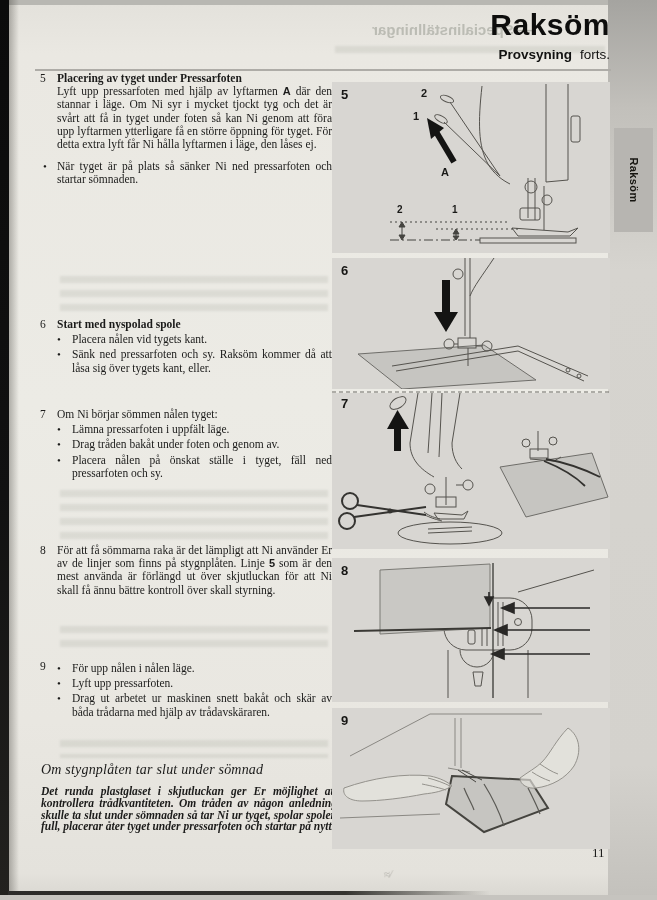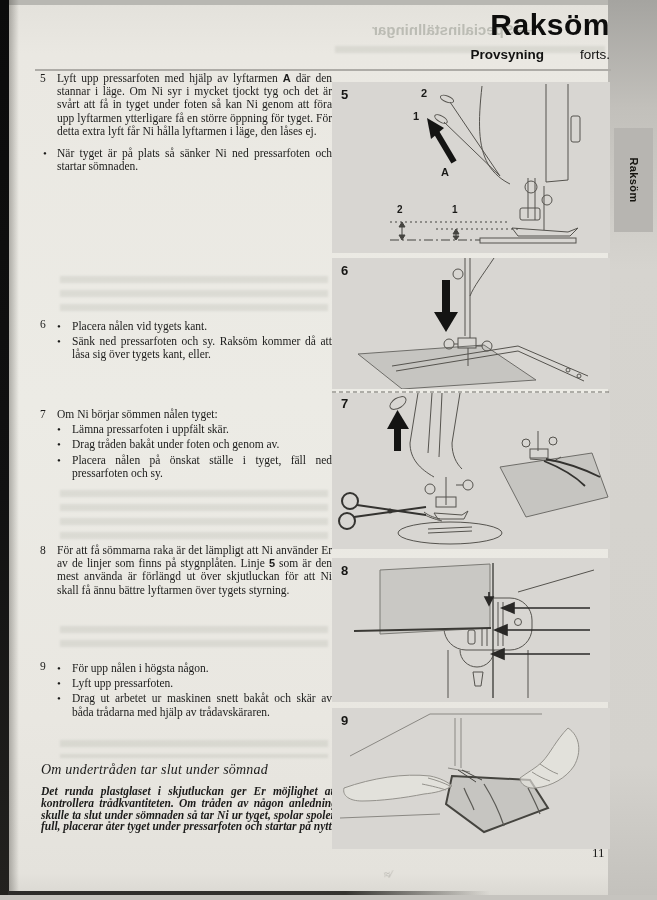--- a/index.html
+++ b/index.html
@@ -18,21 +18,21 @@
   .right-strip{position:absolute;left:608px;top:0;width:49px;height:100%;
            background:linear-gradient(180deg,#a5a4a0 0%,#c2c0bb 12%,#d6d4cf 30%,#d4d2cd 85%,#c3c1bc 100%);}
   
   .tab{position:absolute;left:614px;top:128px;width:39px;height:104px;background:#b7b5b1;}
   .tab-label{position:absolute;left:0;top:0;width:39px;height:104px;display:flex;align-items:center;justify-content:center;}
   .tab-label span{transform:rotate(90deg);white-space:nowrap;
            font:bold 11px "Liberation Sans",sans-serif;color:#15140f;letter-spacing:.4px;}
   
   .title{position:absolute;right:47px;top:8px;font:bold 30px "Liberation Sans",sans-serif;
          color:#0d0d0c;letter-spacing:.5px;}
-  .subtitle{position:absolute;right:47px;top:47px;display:flex;gap:36px;
+  .subtitle{position:absolute;right:47px;top:47px;display:flex;gap:8px;
          font-family:"Liberation Sans",sans-serif;font-size:13.5px;color:#121211;}
   .subtitle .b{font-weight:bold;}
   .rule{position:absolute;left:35px;top:69px;width:576px;height:2px;background:#aeaca7;}
   
   .ghost-title{position:absolute;left:333px;top:21px;width:200px;transform:scaleX(-1);
          font:bold 15px "Liberation Sans",sans-serif;color:rgba(104,107,98,.34);
          filter:blur(.6px);white-space:nowrap;}
   .ghost-lines{position:absolute;filter:blur(1px);
          background:repeating-linear-gradient(180deg,rgba(108,114,98,.12) 0 7px,rgba(0,0,0,0) 7px 14px);}
   
@@ -88,97 +88,99 @@
 
   <div class="ghost-lines" style="left:60px;top:276px;width:268px;height:42px;"></div>
   <div class="ghost-lines" style="left:60px;top:490px;width:268px;height:52px;"></div>
   <div class="ghost-lines" style="left:60px;top:626px;width:268px;height:26px;"></div>
   <div class="ghost-lines" style="left:60px;top:740px;width:268px;height:18px;"></div>
 
   <div class="section" style="top:72px;">
     <div class="sec-row">
       <div class="sec-num">5</div>
       <div class="sec-body">
+        <div class="hd">Placering av tyget under Pressarfoten</div>
         <div><span>Lyft upp pressarfoten med hjälp av lyftarmen </span><span class="hd" style="font-family:'Liberation Sans',sans-serif;font-size:11px;">A</span><span> där den stannar i läge. Om Ni syr i mycket tjockt tyg och det är svårt att få in tyget under foten så kan Ni genom att föra upp lyftarmen ytterligare få en större öppning för tyget. För detta extra lyft får Ni hålla lyftarmen i läge, den låses ej.</span></div>
       </div>
     </div>
     <div class="bullet-outer">
       <span class="dot">•</span>
       <span>När tyget är på plats så sänker Ni ned pressarfoten och startar sömnaden.</span>
     </div>
   </div>
 
   <div class="section" style="top:318px;">
     <div class="sec-row">
       <div class="sec-num">6</div>
       <div class="sec-body">
+        <div class="hd">Start med nyspolad spole</div>
         <div class="bullet">
             <span class="dot">•</span>
             <span>Placera nålen vid tygets kant.</span>
           </div>
         <div class="bullet">
             <span class="dot">•</span>
             <span>Sänk ned pressarfoten och sy. Raksöm kommer då att låsa sig över tygets kant, eller.</span>
           </div>
       </div>
     </div>
   </div>
 
   <div class="section" style="top:408px;">
     <div class="sec-row">
       <div class="sec-num">7</div>
       <div class="sec-body">
         <div>Om Ni börjar sömmen nålen tyget:</div>
         <div class="bullet">
             <span class="dot">•</span>
-            <span>Lämna pressarfoten i uppfält skär.</span>
+            <span>Lämna pressarfoten i uppfält läge.</span>
           </div>
         <div class="bullet">
             <span class="dot">•</span>
             <span>Drag tråden bakåt under foten och genom av.</span>
           </div>
         <div class="bullet">
             <span class="dot">•</span>
             <span>Placera nålen på önskat ställe i tyget, fäll ned pressarfoten och sy.</span>
           </div>
       </div>
     </div>
   </div>
 
   <div class="section" style="top:544px;">
     <div class="sec-row">
       <div class="sec-num">8</div>
       <div class="sec-body">
-        <div><span>För att få sömmarna raka är det lämpligt att Ni använder Er av de linjer som finns på stygnplåten. Linje </span><span class="hd" style="font-family:'Liberation Sans',sans-serif;font-size:11px;">5</span><span> som är den mest använda är förlängd ut över skjutluckan för att Ni skall få ännu bättre lyftarmen över tygets styrning.</span></div>
+        <div><span>För att få sömmarna raka är det lämpligt att Ni använder Er av de linjer som finns på stygnplåten. Linje </span><span class="hd" style="font-family:'Liberation Sans',sans-serif;font-size:11px;">5</span><span> som är den mest använda är förlängd ut över skjutluckan för att Ni skall få ännu bättre kontroll över skall styrning.</span></div>
       </div>
     </div>
   </div>
 
   <div class="section" style="top:660px;">
     <div class="sec-row">
       <div class="sec-num">9</div>
       <div class="sec-body">
         <div class="bullet">
             <span class="dot">•</span>
-            <span>För upp nålen i högsta någon.</span>
+            <span>För upp nålen i nålen läge.</span>
           </div>
         <div class="bullet">
             <span class="dot">•</span>
             <span>Lyft upp pressarfoten.</span>
           </div>
         <div class="bullet">
             <span class="dot">•</span>
             <span>Drag ut arbetet ur maskinen snett bakåt och skär av båda trådarna med hjälp av trådavskäraren.</span>
           </div>
       </div>
     </div>
   </div>
 
   <div class="note" style="top:762px;">
-    <div class="note-hd">Om undertråden tar slut under sömnad</div>
+    <div class="note-hd">Om stygnplåten tar slut under sömnad</div>
     <div class="note-body">Det runda plastglaset i skjutluckan ger Er möjlighet att kontrollera trådkvantiteten. Om tråden av någon anledning skulle ta slut under sömnaden så tar Ni ur tyget, spolar spolen full, placerar åter tyget under pressarfoten och startar på nytt.</div>
   </div>
 
   <div class="pagenum">11</div>
   <div class="smudge" style="left:384px;top:868px;">≈⁄</div>
 
   <div class="panel" style="top:82px;height:171px;">
     <span class="flabel">5</span>
     <span class="figtext" style="left:89px;top:5px;">2</span>
     <span class="figtext" style="left:81px;top:28px;">1</span>

